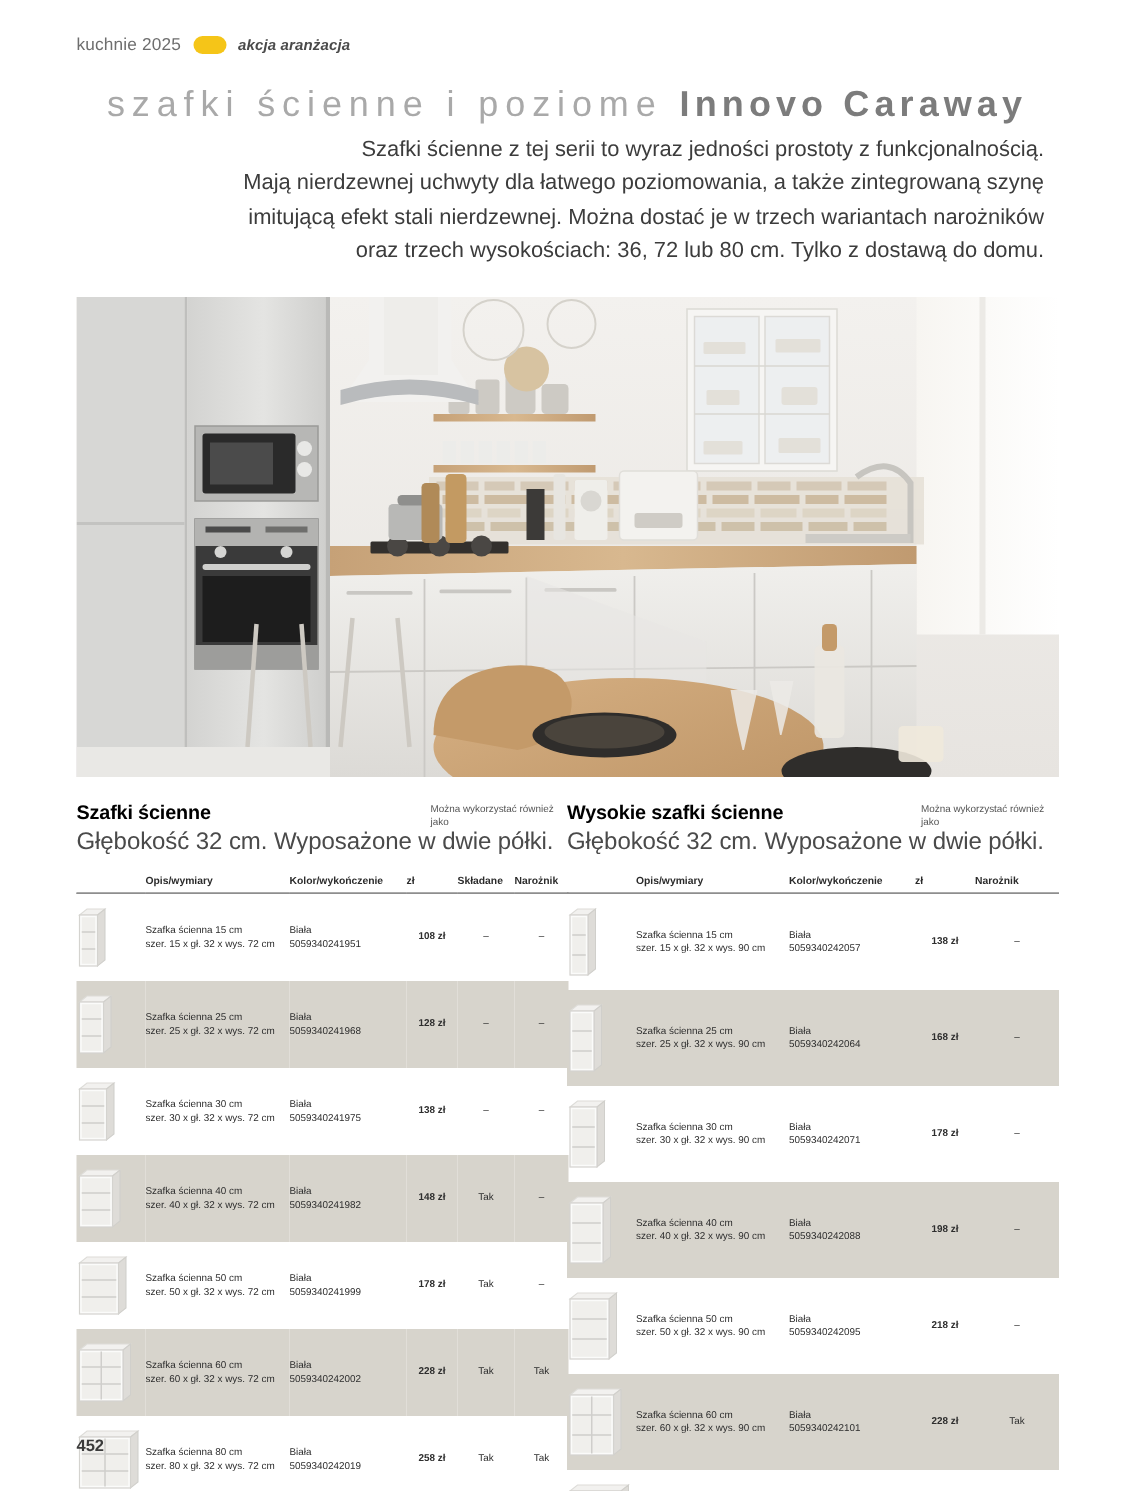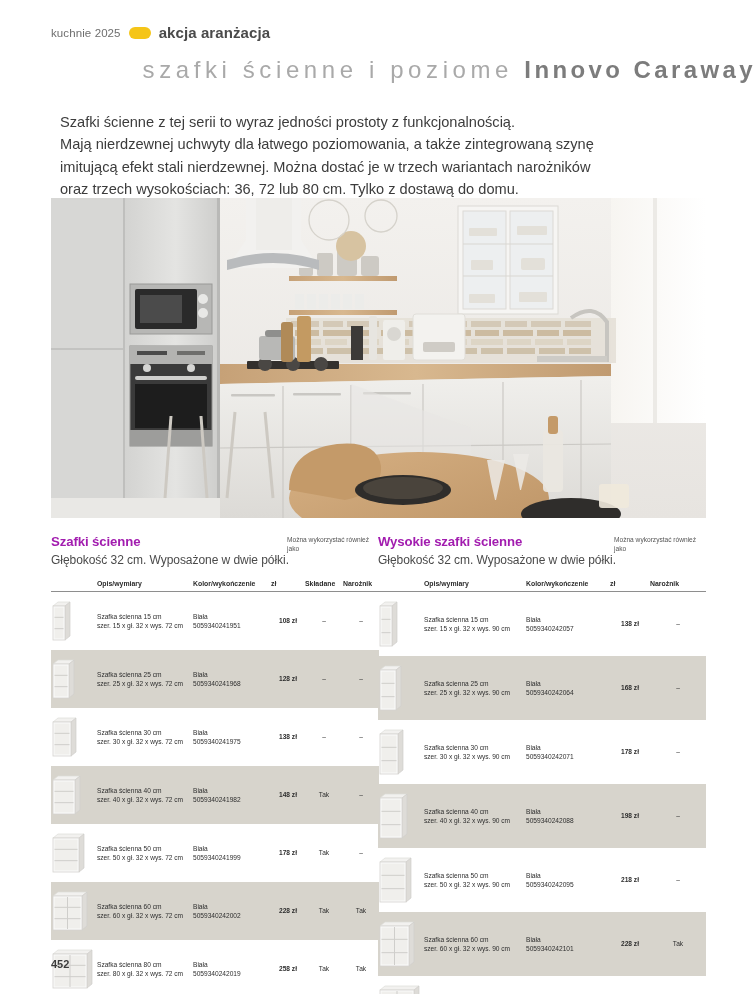--- a/index.html
+++ b/index.html
@@ -15,51 +15,51 @@
   
   .runhead {
     position: absolute; left: 51px; top: 24px;
     display: flex; align-items: center; gap: 8px;
     font-size: 11.5px; color: #6e6e6e; letter-spacing: .1px;
   }
   .runhead .badge-pill {
     width: 22px; height: 12px; border-radius: 7px;
     background: #F5C518; display: inline-block;
   }
-  .runhead .promo { color: #4a4a4a; font-weight: 700; font-size: 15px; }
+  .runhead .promo { color: #4a4a4a; font-weight: 700; font-size: 10px; font-style: italic; }
 
   
   .series-title {
     position: absolute; left: 0; right: 0; top: 56px;
-    text-align: right; white-space: nowrap;
+    text-align: center; white-space: nowrap;
     font-size: 24px; color: #a9a9a9; letter-spacing: 4.6px; font-weight: 400;
   }
   .series-title .brand { color: #7c7c7c; font-weight: 700; letter-spacing: 3.4px; }
 
   
   .intro {
     position: absolute; left: 60px; right: 60px; top: 89px;
-    text-align: left; font-size: 14.6px; line-height: 22.4px; color: #3c3c3c; margin-top: 22px;
+    text-align: right; font-size: 14.6px; line-height: 22.4px; color: #3c3c3c;
   }
   .intro span { display: block; }
 
   
   .hero {
     position: absolute; left: 51px; top: 198px; width: 655px; height: 320px;
     overflow: hidden; background: #e9e8e6;
   }
   .hero svg { display: block; width: 100%; height: 100%; }
 
   
   .block { position: absolute; top: 534px; width: 328px; }
   .block.left  { left: 51px; }
   .block.right { left: 378px; }
 
-  .blk-title { font-size: 13.2px; font-weight: 700; color: #a21caf; letter-spacing: -.1px; }
-  .blk-sub   { font-size: 12px; color: #4a4a4a; margin-top: 4px; letter-spacing: -.05px; }
+  .blk-title { font-size: 13.2px; font-weight: 700; color: #000000; letter-spacing: -.1px; }
+  .blk-sub   { font-size: 16px; color: #4a4a4a; margin-top: 4px; letter-spacing: -.05px; }
   .blk-note  {
     position: absolute; right: 0; top: 2px; width: 92px;
     font-size: 6.6px; line-height: 8.6px; color: #555; text-align: left;
   }
 
   table.cat { width: 100%; border-collapse: collapse; margin-top: 13px; table-layout: fixed; }
   table.cat th {
     font-size: 6.9px; font-weight: 700; color: #2b2b2b;
     text-align: left; padding: 0 0 4px 0;
     border-bottom: 1px solid #8e8e8e;

